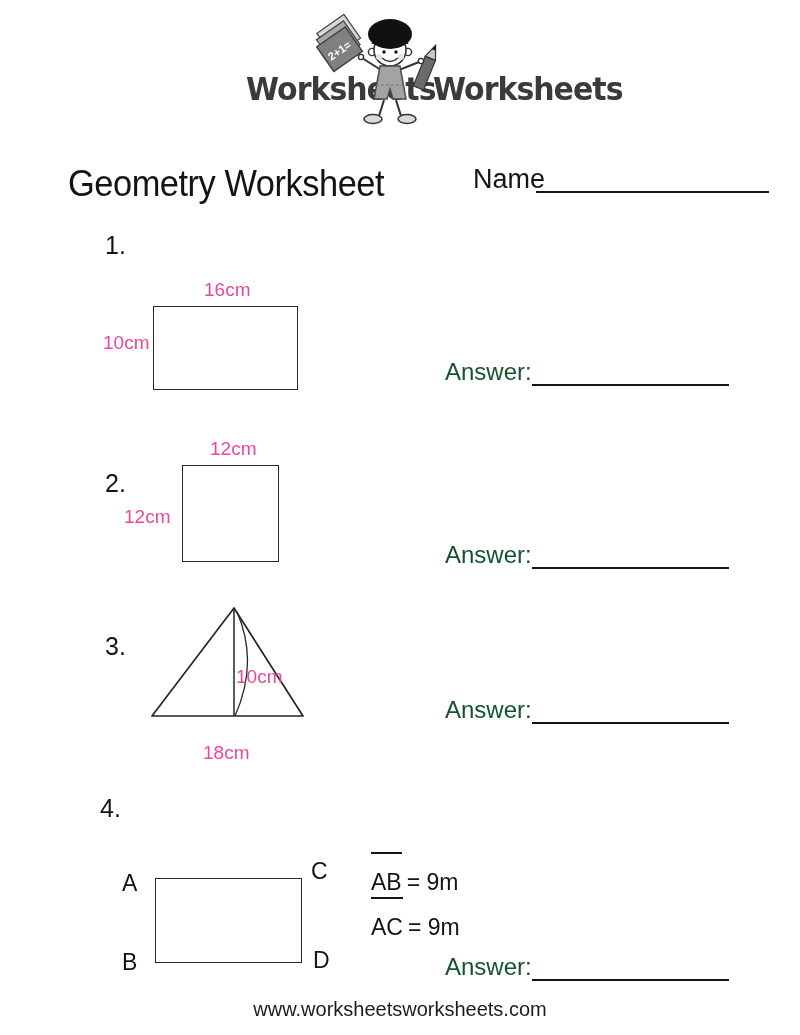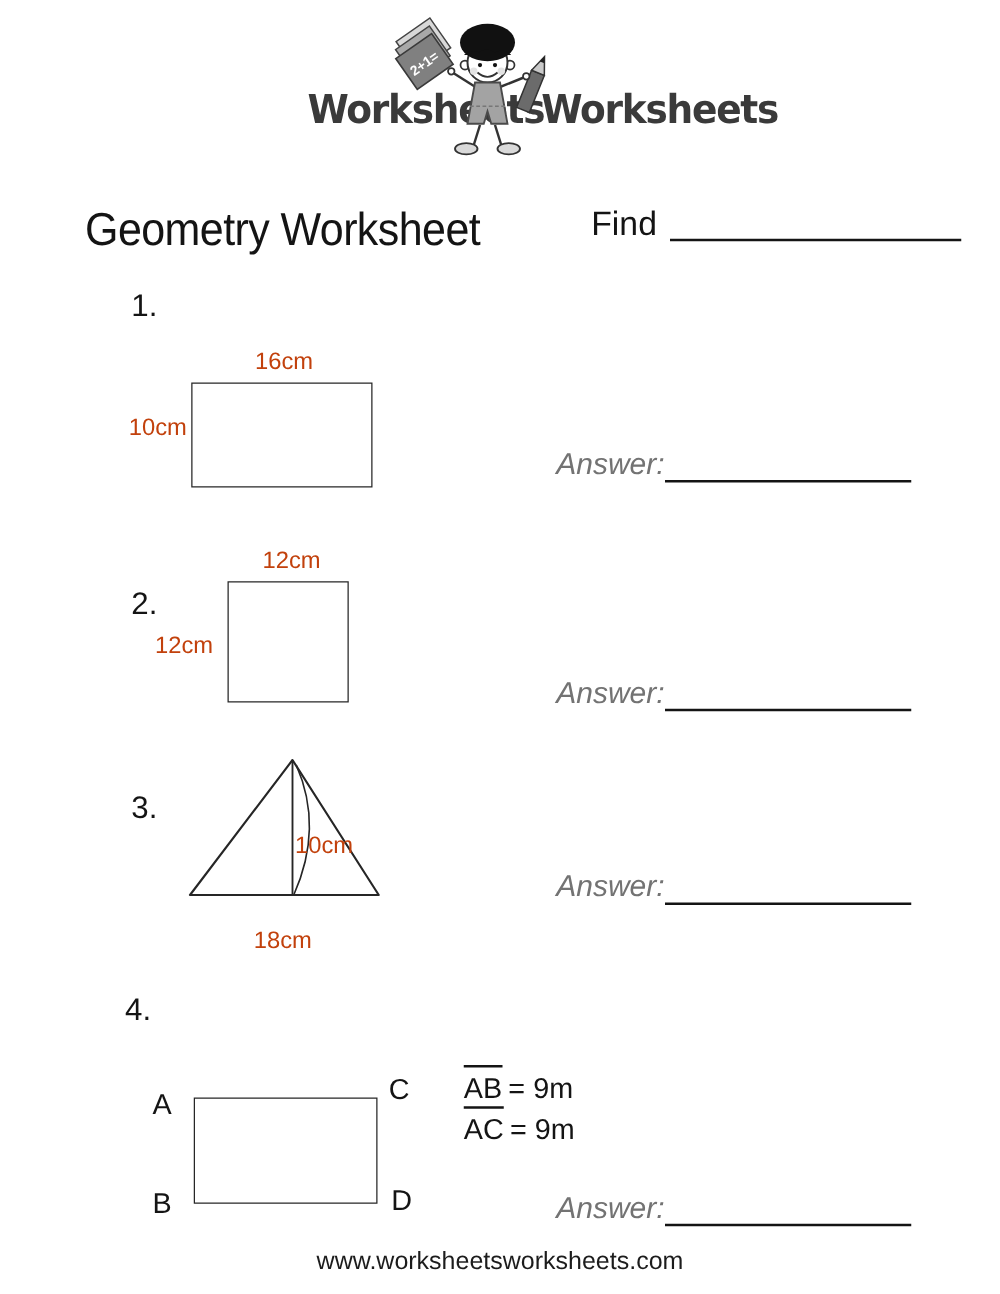--- a/index.html
+++ b/index.html
@@ -17,27 +17,27 @@
   
   .title{
     font-size:37px;color:#141414;white-space:nowrap;
     transform:scaleX(0.93);transform-origin:left top;letter-spacing:-0.5px;
   }
   .name-label{font-size:27px;color:#141414;}
   .rule{border-bottom:2px solid #141414;height:0;}
   
   .pnum{font-size:25px;color:#141414;}
   .ptext{font-size:23px;color:#141414;}
-  .dim{font-size:19px;color:#c2410c;white-space:nowrap;}
+  .dim{font-size:19px;color:#ec4899;white-space:nowrap;}
   .shape-rect{border:1.7px solid #262626;background:#ffffff;}
   .corner{font-size:23px;color:#141414;}
-  .answer-row{font-size:24px;color:#737373;white-space:nowrap;display:flex;align-items:flex-end;font-style:italic;}
+  .answer-row{font-size:24px;color:#14532d;white-space:nowrap;display:flex;align-items:flex-end;}
   .answer-line{display:inline-block;border-bottom:2px solid #141414;height:26px;}
   .eq-line{font-size:23px;color:#141414;line-height:30px;white-space:nowrap;}
-  .ov{border-top:2px solid #141414;padding-top:4px;display:inline-block;line-height:24px;}
+  .ov{border-top:2px solid #141414;padding-top:16px;display:inline-block;line-height:24px;}
   .eq-rest{margin-left:5px;}
   .footer-url{font-size:20px;color:#1c1c1c;text-align:center;width:100%;}
 </style>
 </head>
 <body>
 
 <div class="page">
 
   <div class="abs logo-text" style="left:246px;top:70px;">Worksheets</div>
   <div class="abs logo-text" style="left:433px;top:70px;">Worksheets</div>
@@ -79,21 +79,21 @@
     <circle cx="86" cy="51" r="3" fill="#e3e3e3"></circle>
     <circle cx="69" cy="46" r="1.7" fill="#111"></circle>
     <circle cx="81" cy="46" r="1.7" fill="#111"></circle>
     <path d="M 67,52 Q 75,59 83,52" fill="none" stroke="#333" stroke-width="1.5"></path>
 
     <path d="M 65,60 L 85,60 L 91,93 L 78,93 L 75,83 L 72,93 L 59,93 Z" fill="#a3a3a3" stroke="#4a4a4a" stroke-width="1.5"></path>
     <line x1="61" y1="79" x2="89" y2="79" stroke="#777" stroke-width="1.2" stroke-dasharray="3,2"></line>
   </svg>
 
   <div class="abs title" style="left:68px;top:163px;">Geometry Worksheet</div>
-  <div class="abs name-label" style="left:473px;top:164px;">Find</div>
+  <div class="abs name-label" style="left:473px;top:164px;">Name</div>
   <div class="abs rule" style="left:536px;top:191px;width:233px;"></div>
 
   <div class="abs pnum" style="left:105px;top:231px;">1.</div>
   <div class="abs dim" style="left:204px;top:279px;">16cm</div>
   <div class="abs dim" style="left:103px;top:332px;">10cm</div>
   <div class="abs shape-rect" style="left:153px;top:306px;width:143px;height:82px;"></div>
   <div class="abs answer-row" style="left:445px;top:358px;">
     <span>Answer:</span>
       <span class="answer-line" style="width:197px;"></span>
   </div>

